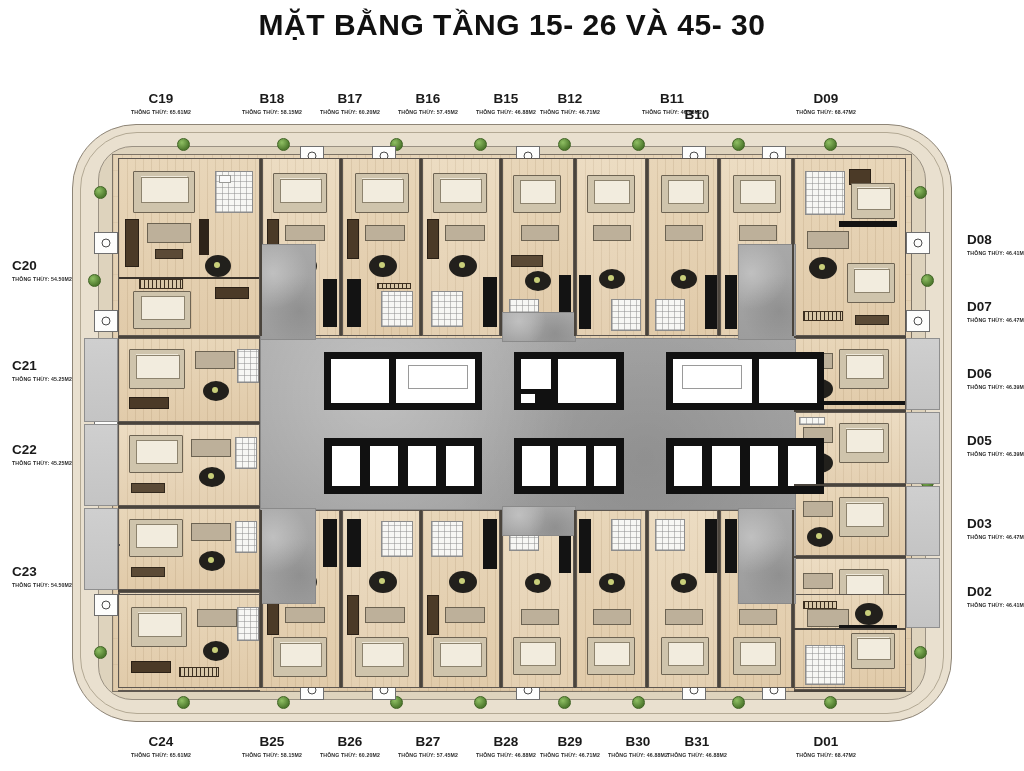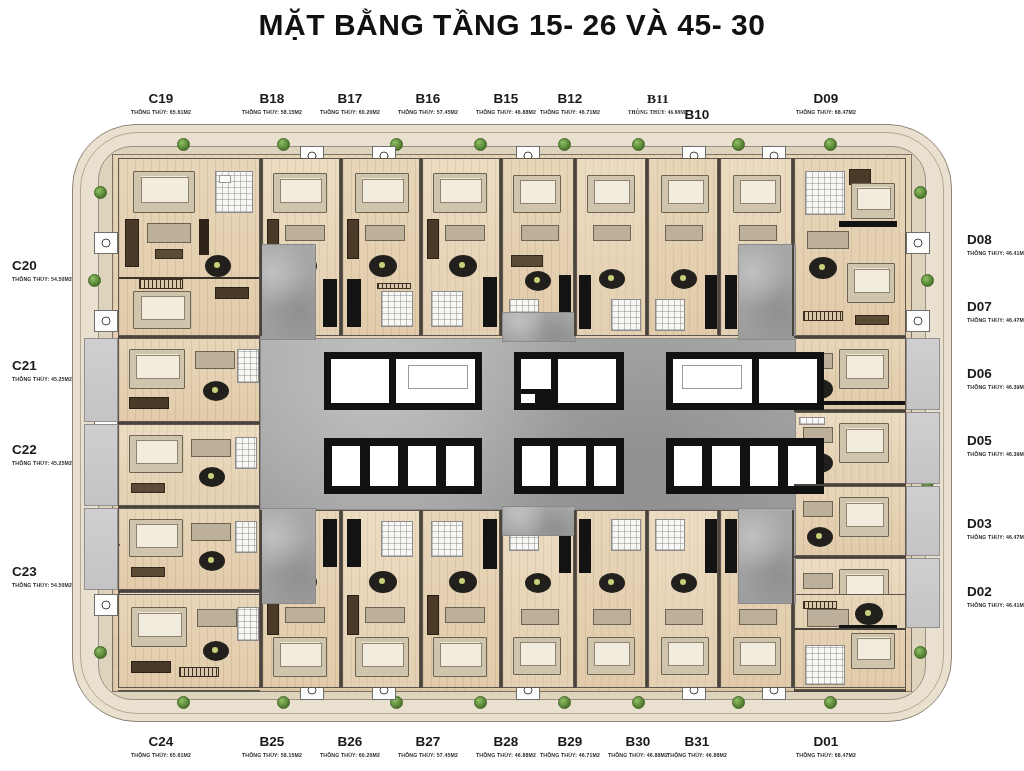--- a/index.html
+++ b/index.html
@@ -148,21 +148,21 @@
   <div class="unit-area">THÔNG THỦY: 57.45M2</div>
 </div>
 <div class="lbl center" style="left:506px;top:92px;">
   <div class="unit-code">B15</div>
   <div class="unit-area">THÔNG THỦY: 46.88M2</div>
 </div>
 <div class="lbl center" style="left:570px;top:92px;">
   <div class="unit-code">B12</div>
   <div class="unit-area">THÔNG THỦY: 46.71M2</div>
 </div>
-<div class="lbl center" style="left:658px;top:92px;font-family:Liberation Serif, serif;">
+<div class="lbl center" style="left:672px;top:92px;">
   <div class="unit-code">B11</div>
   <div class="unit-area">THÔNG THỦY: 46.88M2</div>
 </div>
 <div class="lbl center" style="left:697px;top:108px;">
   <div class="unit-code">B10</div>
   <div class="unit-area">THÔNG THỦY: 46.88M2</div>
 </div>
 <div class="lbl center" style="left:826px;top:92px;">
   <div class="unit-code">D09</div>
   <div class="unit-area">THÔNG THỦY: 68.47M2</div>

